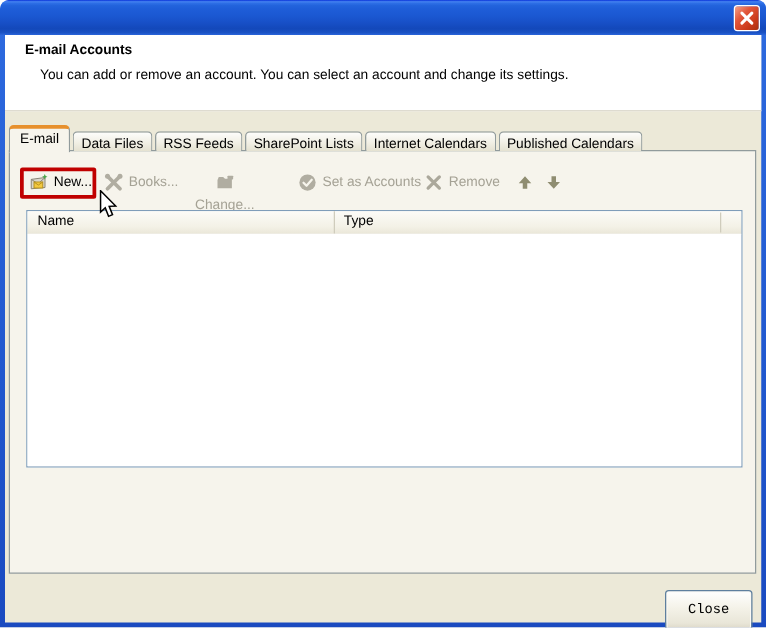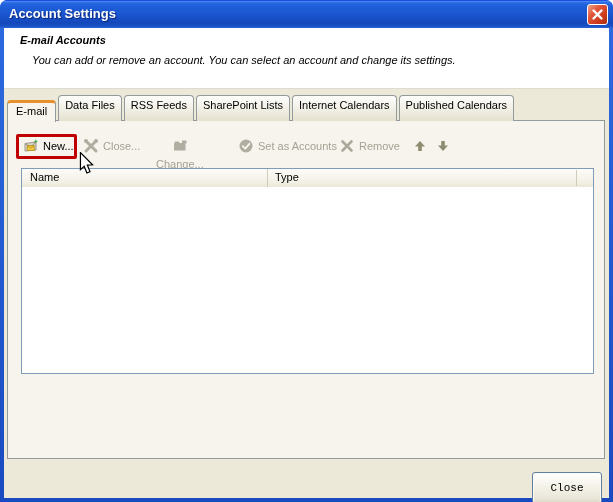--- a/index.html
+++ b/index.html
@@ -32,34 +32,34 @@
     background:linear-gradient(135deg,#F2A389 0%,#E2573B 35%,#CC3A1B 70%,#A8300F 100%);
     display:flex; align-items:center; justify-content:center;
     cursor:default;
   }
   .client {
     position:absolute; left:4px; top:28px; width:605px; height:470px;
     background:#ECE9D8;
   }
   .header-band {
     position:absolute; left:0; top:0; width:605px; height:60px;
-    background:#ffffff; border-bottom:1px solid #DEDBD0;font-style:italic;
+    background:#ffffff; border-bottom:1px solid #DEDBD0;
   }
   .header-title { position:absolute; left:16px; top:6px; font-weight:bold; white-space:nowrap; }
   .header-desc  { position:absolute; left:28px; top:26px; white-space:nowrap; }
 
   .tabs {
     position:absolute; left:3px; top:70px; height:23px;
     display:flex; align-items:flex-end; z-index:3;
   }
   .tab {
     flex:none; white-space:nowrap;
     border:1px solid #919B9C; border-bottom:none;
     border-radius:4px 4px 0 0;
-    padding:3px 6px 10px 6px; margin-right:2px;
+    padding:3px 6px 0 6px; margin-right:2px;
     background:linear-gradient(180deg,#FDFDFB 0%,#F1EFE4 55%,#E4E1D0 100%);
     cursor:default;
   }
   .tab.active {
     background:#F6F4EC;
     border-top:3px solid #E7902C;
     padding:2px 8px 5px 8px;
     margin-bottom:-1px;
     position:relative; z-index:4;
   }
@@ -126,21 +126,20 @@
     position:absolute; left:75px; top:124px; z-index:20; pointer-events:none;
   }
   .icon { display:inline-flex; flex:none; }
 </style>
 </head>
 <body>
 
 <div class="window">
 
   <div class="titlebar">
-    <span class="title-text">Account Settings</span>
     <div class="close-btn">
       <svg width="13" height="13" viewBox="0 0 13 13">
         <path d="M2.5 2.5 L10.5 10.5 M10.5 2.5 L2.5 10.5" stroke="#ffffff" stroke-width="2.4" stroke-linecap="round"></path>
       </svg>
     </div>
   </div>
 
   <div class="client">
 
     <div class="header-band">
@@ -176,21 +175,21 @@
 
       <button class="tool-item ti-repair disabled">
         <span class="icon">
           <svg width="16" height="16" viewBox="0 0 16 16">
             <path d="M3,3 L13,13" stroke="#B0ADA1" stroke-width="3" stroke-linecap="round"></path>
             <path d="M13,3 L3,13" stroke="#B0ADA1" stroke-width="3" stroke-linecap="round"></path>
             <circle cx="3" cy="3" r="2" fill="#B0ADA1"></circle>
             <circle cx="13" cy="3" r="2" fill="#B0ADA1"></circle>
           </svg>
         </span>
-        <span>Close...</span>
+        <span>Books...</span>
       </button>
 
       <button class="tool-item ti-change disabled">
         <span class="icon">
           <svg width="16" height="16" viewBox="0 0 16 16">
             <path d="M2,6 L2,12.5 L13.5,12.5 L13.5,5 L8,5 L6.5,3.5 L3,3.5 Z" fill="#B0ADA1"></path>
             <rect x="10" y="2.5" width="4.5" height="3" rx="0.5" fill="#B0ADA1"></rect>
           </svg>
         </span>
         <span>Change...</span>

